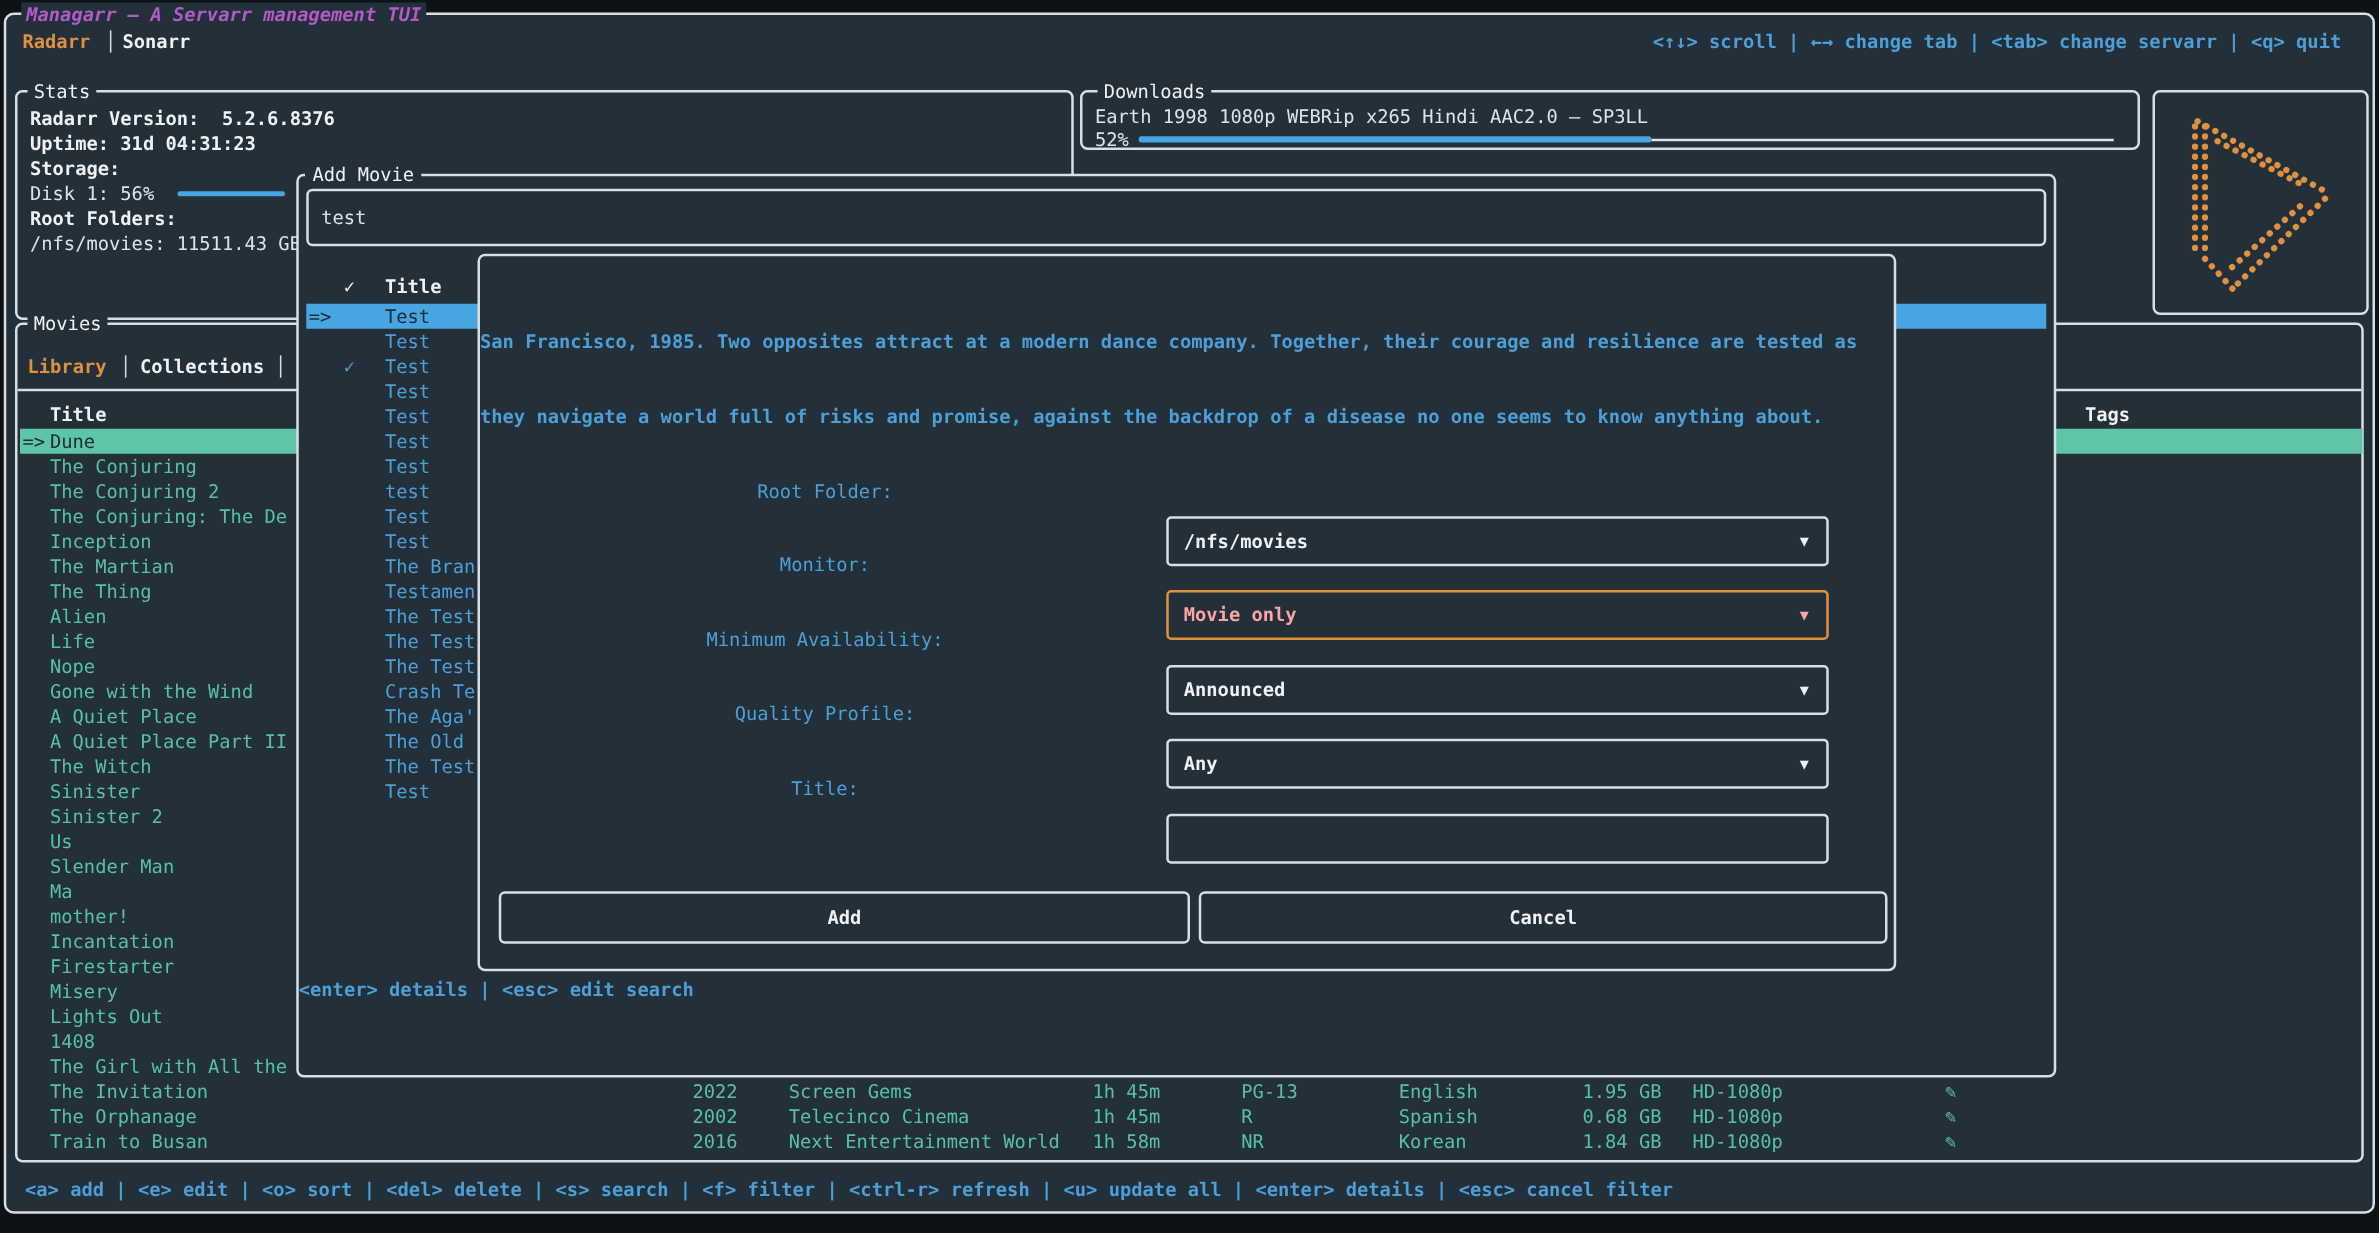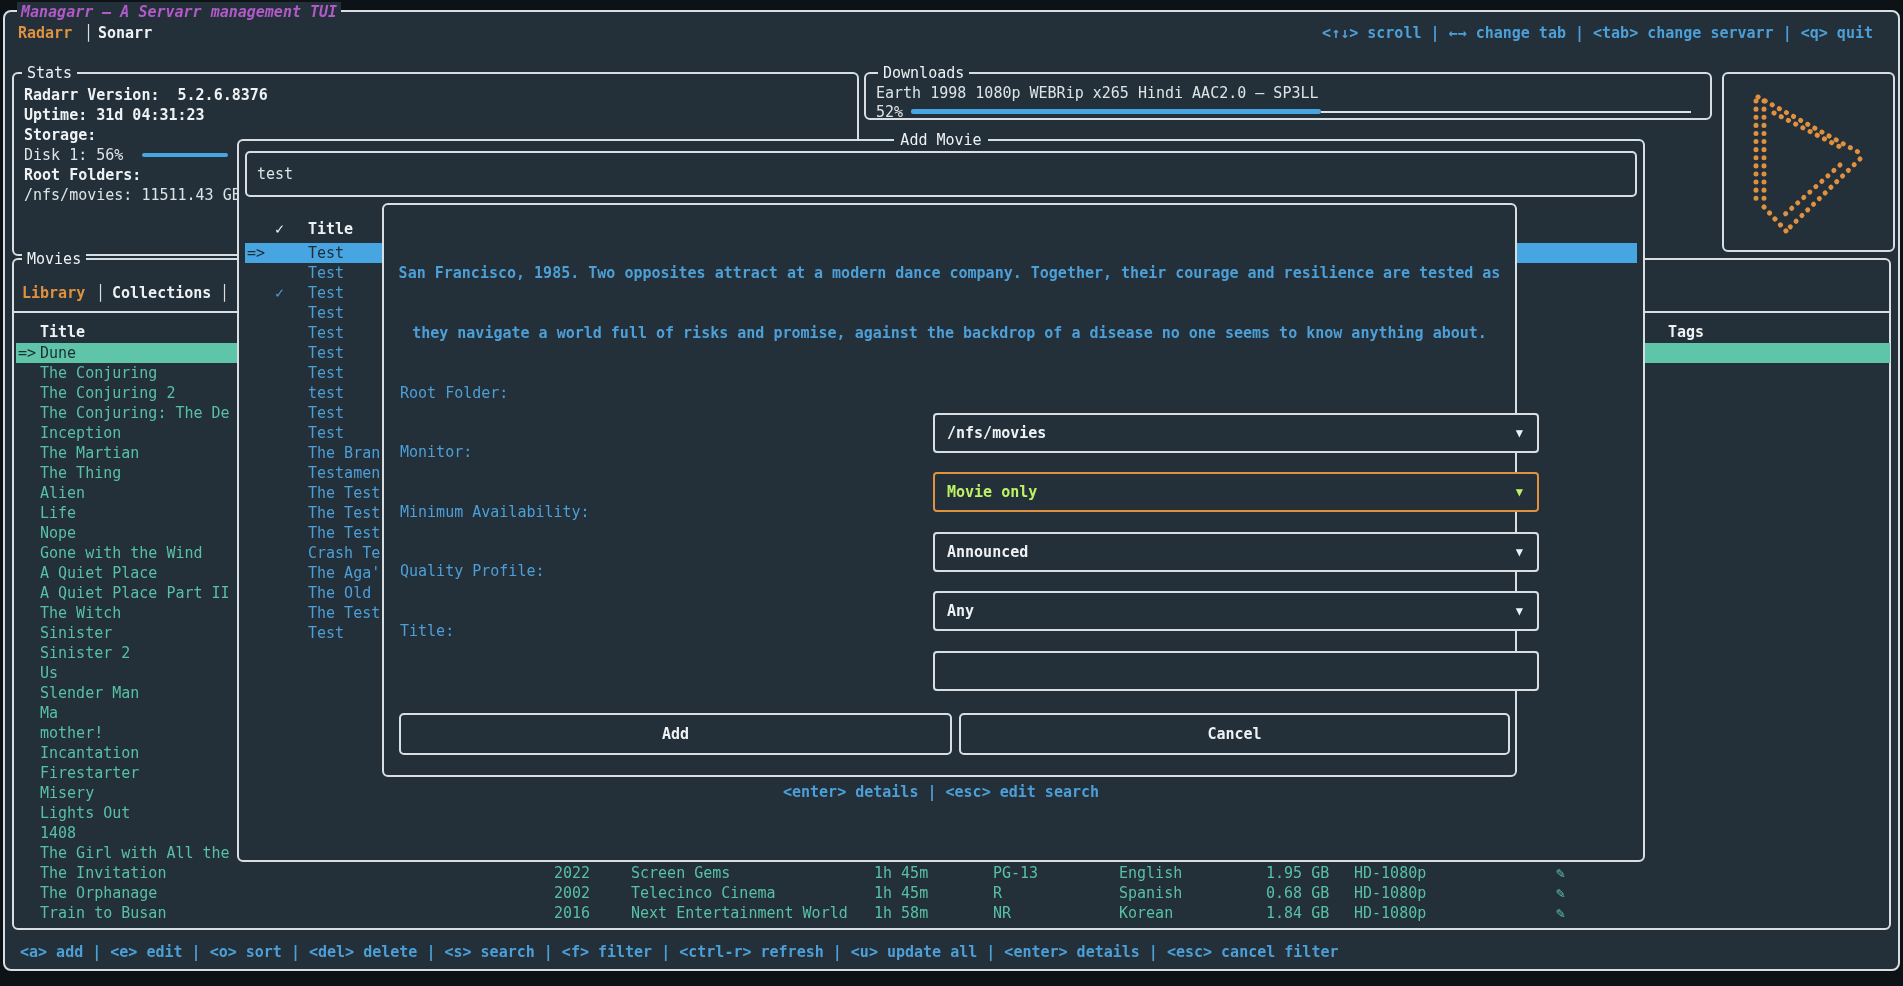--- a/index.html
+++ b/index.html
@@ -4,21 +4,21 @@
 <style>
   *{margin:0;padding:0;box-sizing:border-box}
   html,body{background:#0c1216}
   body{width:1903px;height:986px;position:relative;overflow:hidden;
        font-family:"DejaVu Sans Mono","Liberation Mono",monospace;
        font-size:15px;line-height:20px;color:#dde4e8}
   .abs{position:absolute;white-space:pre}
   .box{position:absolute;border:2px solid #d8dee2;border-radius:6px;background:#233039}
   .boxtitle{position:absolute;top:-11px;background:#233039;padding:0 5px;
             font-weight:normal;color:#eef2f4;white-space:pre}
-  .center{left:0;right:0;text-align:center}
+  .center{left:0;right:0;text-align:left}
   .bold{font-weight:bold}
   .blue{color:#4d9fd8}
   .orange{color:#e0913f}
   .purple{color:#b15ac8;font-style:italic;font-weight:bold}
   .white{color:#eef2f4}
 
   
   #app-border{position:absolute;left:3px;top:10px;width:1897px;height:961px;
               border:2px solid #d8dee2;border-radius:8px;background:#233039;z-index:0}
 
@@ -41,28 +41,28 @@
   .rs-rows{position:absolute;left:6px;top:102px;width:1392px}
   .rs-row{position:relative;height:20px;color:#4d9fd8}
   .rs-row.selected{background:#47a5e2;color:#1e2c34}
   .rs-row span{position:absolute;white-space:pre;top:0}
   .rs-row .mk{left:2px}.rs-row .ck{left:30px}.rs-row .ti{left:63px}
   .rs-head{position:absolute;left:6px;top:78px;height:20px;width:1392px;color:#eef2f4;font-weight:bold}
   .rs-head span{position:absolute;white-space:pre}
   .rs-head .ck{left:30px}.rs-head .ti{left:63px}
 
   
-  .field-label{position:absolute;left:16px;width:520px;text-align:left;
+  .field-label{position:absolute;left:16px;width:520px;text-align:center;
                line-height:40px;color:#4d9fd8;white-space:pre}
-  .dropdown{position:absolute;left:549px;width:606px;height:40px;
+  .dropdown{position:absolute;left:549px;width:530px;height:40px;
             border:2px solid #d8dee2;border-radius:4px;background:#233039}
   .dropdown .val{position:absolute;left:12px;top:0;line-height:36px;font-weight:bold;color:#eef2f4;white-space:pre}
   .dropdown .arr{position:absolute;right:14px;top:0;line-height:36px;font-size:12px;color:#eef2f4}
   .dropdown.focused{border-color:#e0913f}
-  .dropdown.focused .val,.dropdown.focused .arr{color:#bef264}
+  .dropdown.focused .val,.dropdown.focused .arr{color:#fca5a5}
 
   .btn{position:absolute;height:42px;border:2px solid #d8dee2;border-radius:5px;
        background:#233039;text-align:center;line-height:38px;font-weight:bold;color:#eef2f4;cursor:pointer}
 
   .search-box{position:absolute;left:6px;top:10px;width:1392px;height:46px;
               border:2px solid #d8dee2;border-radius:5px;background:#233039}
   .search-box input{position:absolute;left:10px;top:2px;width:1360px;height:38px;
               background:transparent;border:none;outline:none;color:#dde4e8;
               font-family:inherit;font-size:15px}
 </style>

